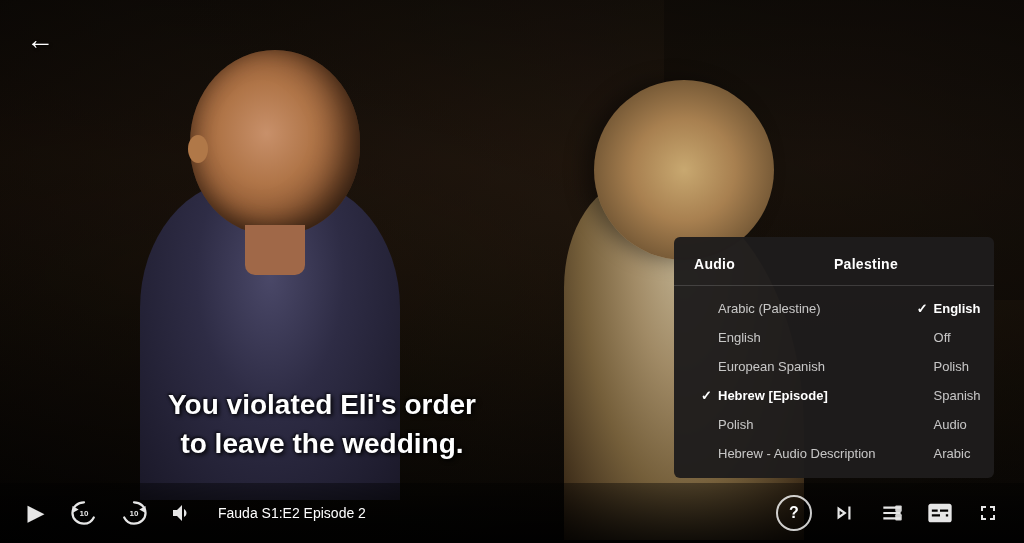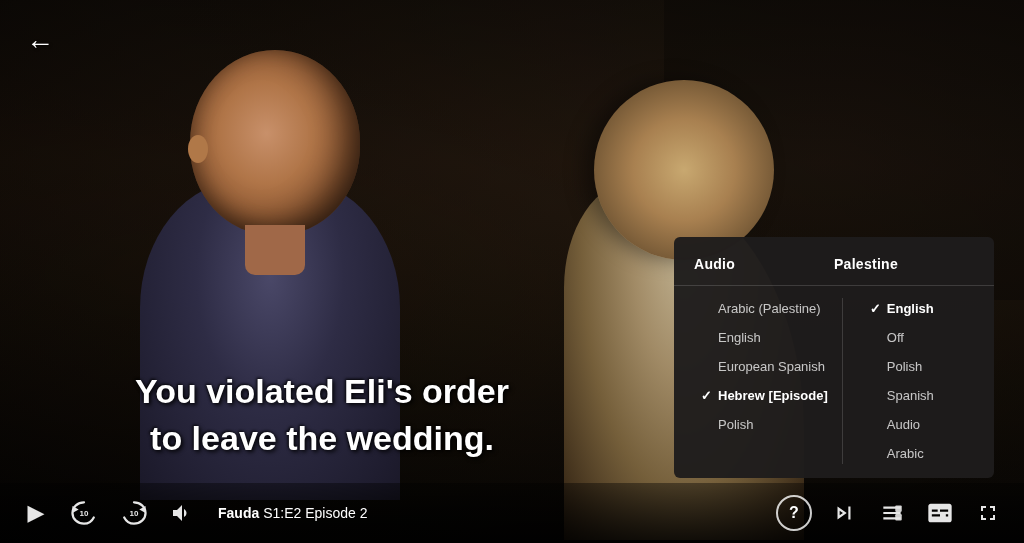--- a/index.html
+++ b/index.html
@@ -42,21 +42,21 @@
 
     
     .subtitle {
       position: absolute;
       bottom: 80px;
       left: 0;
       right: 380px;
       text-align: center;
       z-index: 10;
       color: #fff;
-      font-size: 34px;
+      font-size: 28px;
       font-weight: 600;
       text-shadow: 2px 2px 4px rgba(0,0,0,0.9), -1px -1px 3px rgba(0,0,0,0.9);
       line-height: 1.4;
     }
 
     
     .back-btn {
       position: absolute;
       top: 20px;
       left: 20px;
@@ -114,21 +114,21 @@
     }
 
     .show-title {
       color: #fff;
       font-size: 14px;
       margin-left: 6px;
       white-space: nowrap;
     }
 
     .show-title strong {
-      font-weight: 700;
+      font-weight: 400;
     }
 
     .spacer { flex: 1; }
 
     
     .panel {
       position: absolute;
       right: 30px;
       bottom: 65px;
       width: 320px;
@@ -297,20 +297,24 @@
           <span>European Spanish</span>
         </li>
         <li class="selected">
           <span class="check-mark">✓</span>
           <span>Hebrew [Episode]</span>
         </li>
         <li>
           <span class="check-mark"></span>
           <span>Polish</span>
         </li>
+        <li>
+          <span class="check-mark"></span>
+          <span>Hebrew - Audio Description</span>
+        </li>
       </ul>
     <div class="divider-v"></div>
     <ul class="panel-list" id="subtitle-list">
         <li class="selected">
           <span class="check-mark">✓</span>
           <span>English</span>
         </li>
         <li>
           <span class="check-mark"></span>
           <span>Off</span>

